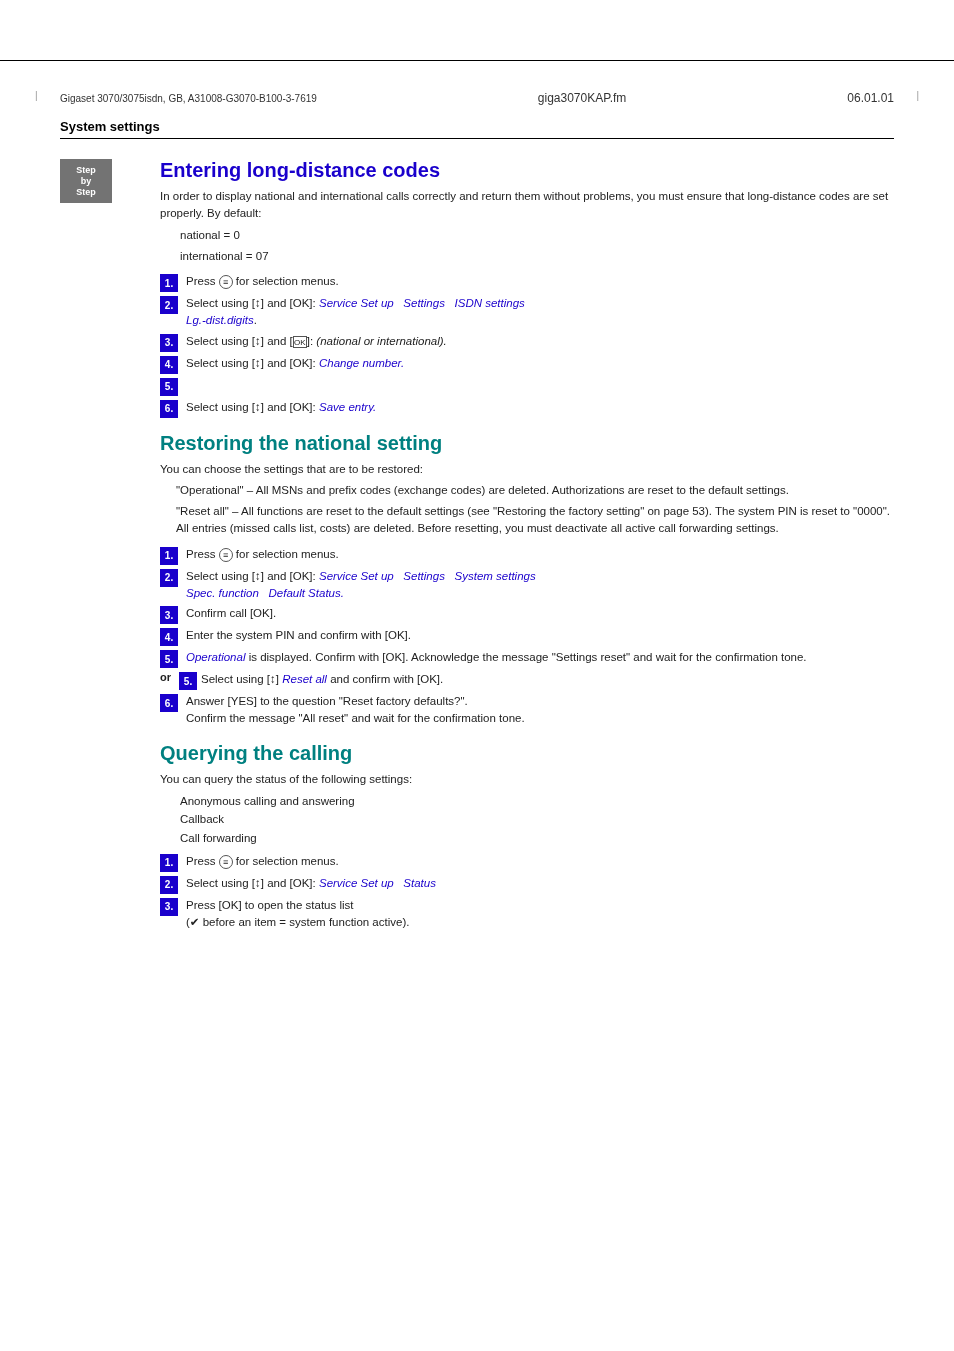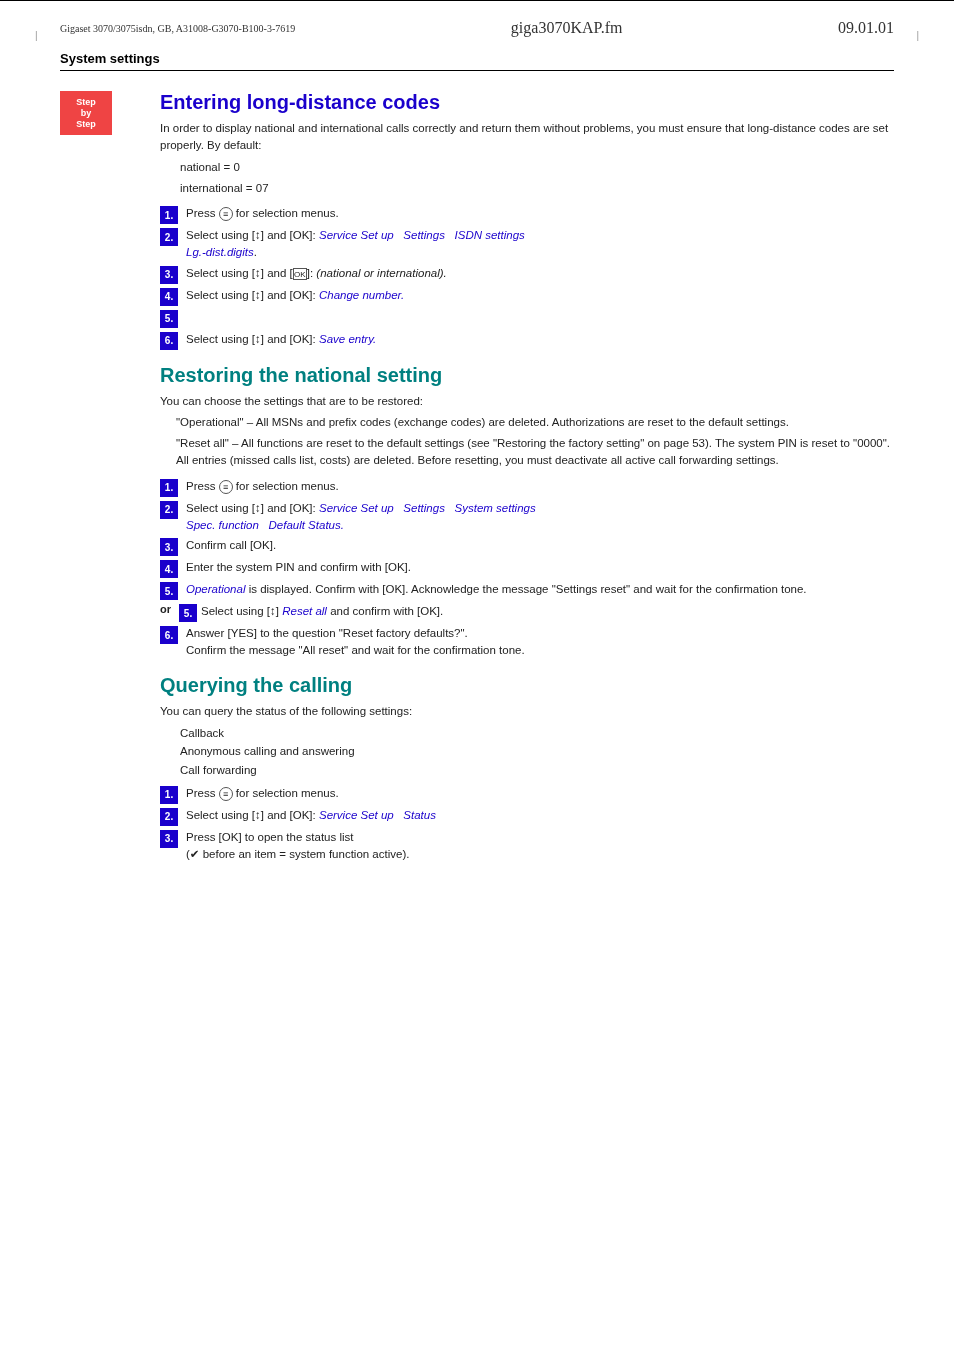--- a/index.html
+++ b/index.html
@@ -17,30 +17,30 @@
       min-height: 1351px;
       background: #fff;
       padding: 0;
       position: relative;
     }
     
     .header-bar {
       display: flex;
       justify-content: space-between;
       align-items: center;
-      padding: 18px 60px 6px 60px;
+      padding: 30px 60px 6px 60px;
       border-top: 1px solid #000;
-      font-family: Liberation Serif, serif;
+      margin-top: 60px;
     }
     .header-left {
       font-size: 10px;
       color: #333;
     }
     .header-right {
-      font-size: 16px;
+      font-size: 12px;
       color: #333;
       text-align: right;
     }
     
     .section-title-bar {
       margin: 8px 60px 16px 60px;
       padding-bottom: 4px;
       border-bottom: 1px solid #000;
     }
     .section-title {
@@ -56,21 +56,21 @@
     }
     .left-col {
       width: 80px;
       flex-shrink: 0;
     }
     .right-col {
       flex: 1;
     }
     
     .step-badge {
-      background: #ef4444;
+      background: #737373;
       color: #fff;
       font-size: 9px;
       font-weight: bold;
       text-align: center;
       padding: 6px 8px;
       width: 52px;
       line-height: 1.2;
       margin-top: 4px;
     }
     
@@ -175,21 +175,21 @@
 <body>
 
 <div class="page">
 
   <div class="corner-mark top-left-mark">|</div>
   <div class="corner-mark top-right-mark">|</div>
 
   <div class="header-bar">
     <span class="header-left">Gigaset 3070/3075isdn, GB, A31008-G3070-B100-3-7619</span>
     <span class="header-right">giga3070KAP.fm</span>
-    <span class="header-right">09.01.01</span>
+    <span class="header-right">06.01.01</span>
   </div>
 
   <div class="section-title-bar">
     <span class="section-title">System settings</span>
   </div>
 
   <div class="content">
 
     <div class="left-col">
       <div class="step-badge">
@@ -284,22 +284,22 @@
 
         <div class="step-row">
           <div class="step-num">6.</div>
           <div class="step-text">Answer [YES] to the question "Reset factory defaults?".<br>Confirm the message "All reset" and wait for the confirmation tone.</div>
         </div>
       </div>
 
       <div class="section-gap">
         <h2 class="h2-title teal">Querying the calling</h2>
         <p class="body-text">You can query the status of the following settings:</p>
+        <p class="bullet-item">Anonymous calling and answering</p>
         <p class="bullet-item">Callback</p>
-        <p class="bullet-item">Anonymous calling and answering</p>
         <p class="bullet-item">Call forwarding</p>
       </div>
 
       <div class="steps-list small-gap">
 
         <div class="step-row">
           <div class="step-num">1.</div>
           <div class="step-text">Press <span style="display:inline-block;border:1px solid #555;border-radius:50%;width:14px;height:14px;text-align:center;line-height:13px;font-size:9px;">≡</span> for selection menus.</div>
         </div>
 

